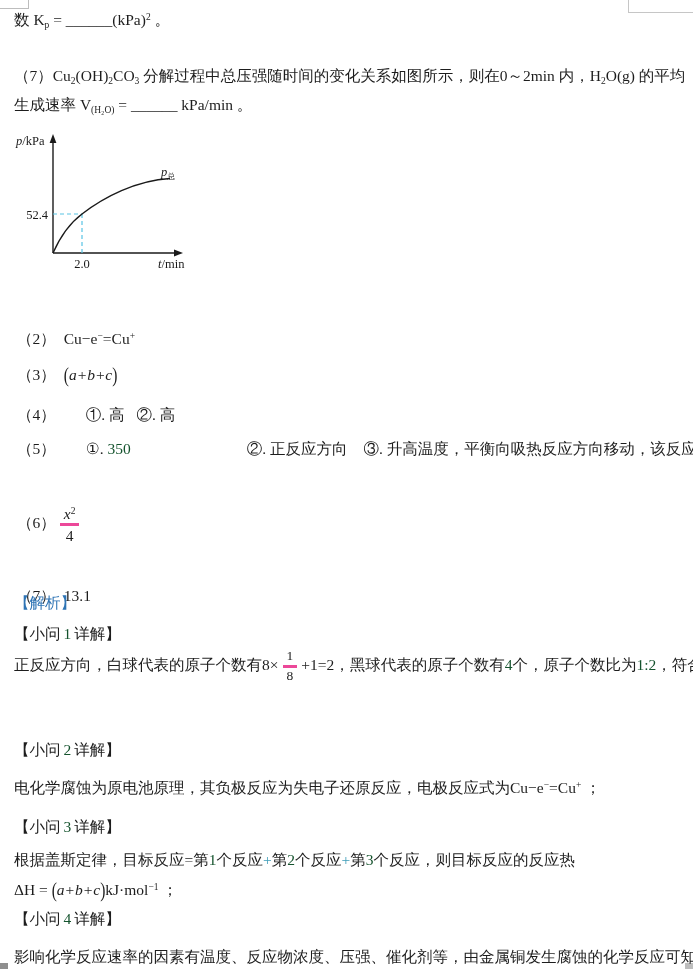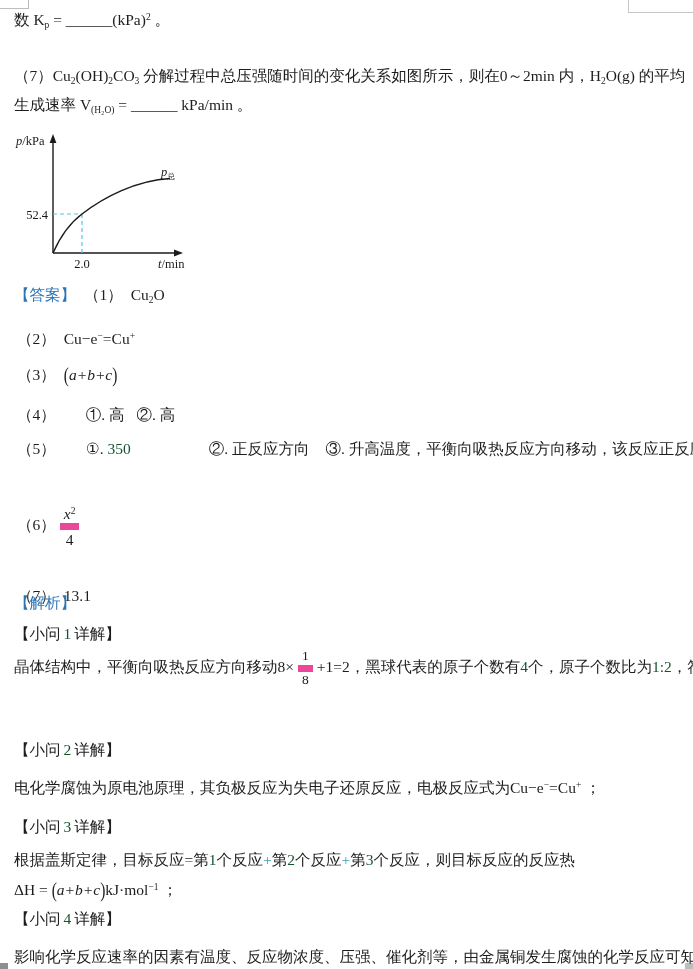--- a/index.html
+++ b/index.html
@@ -8,24 +8,24 @@
   .abs{position:absolute;white-space:nowrap;line-height:22px;}
   sub.sm{font-size:9.5px;vertical-align:-3px;line-height:0;}
   sup.sm{font-size:9.5px;vertical-align:5px;line-height:0;}
   .blue{color:#2e74b5;}
   .nred{color:#14532d;}
   .pteal{color:#3d9cb8;}
   .mi{font-style:italic;}
   .hnum{margin:0 3px;}
   .tp{display:inline-block;transform:scaleY(1.35);transform-origin:center;}
   .frac{display:inline-block;vertical-align:middle;text-align:center;margin:0 4px;line-height:1.1;}
-  .frac .ftop{display:block;border-bottom:7px solid #ec4899;padding:0 4px 1px;text-align:right;}
+  .frac .ftop{display:block;border-bottom:3px solid #ec4899;padding:0 4px 1px;text-align:right;}
   .frac .fbot{display:block;padding-top:1px;}
   .frac.small{font-size:13.5px;}
-  .gap1{margin-left:30px;} .gap2{margin-left:12px;} .gap3{margin-left:78px;} .gap4{margin-left:16px;}
+  .gap1{margin-left:30px;} .gap2{margin-left:12px;} .gap3{margin-left:116px;} .gap4{margin-left:16px;}
   .gapno{margin-left:8px;}
   
   svg text{font-size:12.5px;font-family:"Liberation Serif","DejaVu Serif",serif;fill:#1a1a1a;}
   svg .it{font-style:italic;}
   svg .subt{font-size:8px;}
   .axis{stroke:#1a1a1a;stroke-width:1.4;}
   .axisfill{fill:#1a1a1a;}
   .curve{fill:none;stroke:#1a1a1a;stroke-width:1.4;}
   .dash{stroke:#58c4e4;stroke-width:1.2;stroke-dasharray:4 3;}
   
@@ -64,23 +64,20 @@
     <line class="dash" x1="45" y1="83" x2="74" y2="83"></line>
     <line class="dash" x1="74" y1="83" x2="74" y2="122"></line>
     <path class="curve" d="M45,122 C53,104 62,92 74,83 C96,66 128,49.5 162,47.5"></path>
     <text x="8" y="14"><tspan class="it">p</tspan><tspan>/kPa</tspan></text>
     <text x="40" y="88" text-anchor="end">52.4</text>
     <text x="74" y="137" text-anchor="middle">2.0</text>
     <text x="150" y="137"><tspan class="it">t</tspan><tspan>/min</tspan></text>
     <text x="153" y="45"><tspan class="it">p</tspan><tspan dy="3" class="subt">总</tspan></text>
   </svg>
 
-  <div class="abs" style="left:14px;top:284px">
-    <span class="blue">【答案】</span><span class="gapno">（1）</span><span class="gapno"><span>Cu</span><sub class="sm">2</sub><span>O</span></span>
-  </div>
 
   <div class="abs" style="left:17px;top:328px">
     <span>（2）</span><span class="gapno"><span>Cu−e</span><sup class="sm">−</sup><span>=Cu</span><sup class="sm">+</sup></span>
   </div>
 
   <div class="abs" style="left:17px;top:364px">
     <span>（3）</span><span class="gapno"><span class="tp">(</span><span class="mi">a+b+c</span><span class="tp">)</span></span>
   </div>
 
   <div class="abs" style="left:17px;top:404px">
@@ -102,21 +99,21 @@
 
   <div class="abs" style="left:14px;top:592px">
     <span class="blue">【解析】</span>
   </div>
 
   <div class="abs" style="left:14px;top:623px">
     <span>【小问</span><span class="nred hnum">1</span><span>详解】</span>
   </div>
 
   <div class="abs" style="left:14px;top:649px">
-    <span>晶体结构中，平衡向吸热反应方向移动</span><span>8×</span><span class="frac small"><span class="ftop">1</span><span class="fbot">8</span></span><span>+1=2</span><span>，黑球代表的原子个数有</span><span class="nred">4</span><span>个，原子个数比为</span><span class="nred">1:2</span><span>，符合该</span>
+    <span>正反应方向，白球代表的原子个数有</span><span>8×</span><span class="frac small"><span class="ftop">1</span><span class="fbot">8</span></span><span>+1=2</span><span>，黑球代表的原子个数有</span><span class="nred">4</span><span>个，原子个数比为</span><span class="nred">1:2</span><span>，符合该</span>
   </div>
 
 
   <div class="abs" style="left:14px;top:739px">
     <span>【小问</span><span class="nred hnum">2</span><span>详解】</span>
   </div>
 
   <div class="abs" style="left:14px;top:777px">
     <span>电化学腐蚀为原电池原理，其负极反应为失电子还原反应，电极反应式为</span><span><span>Cu−e</span><sup class="sm">−</sup><span>=Cu</span><sup class="sm">+</sup></span><span> ；</span>
   </div>

